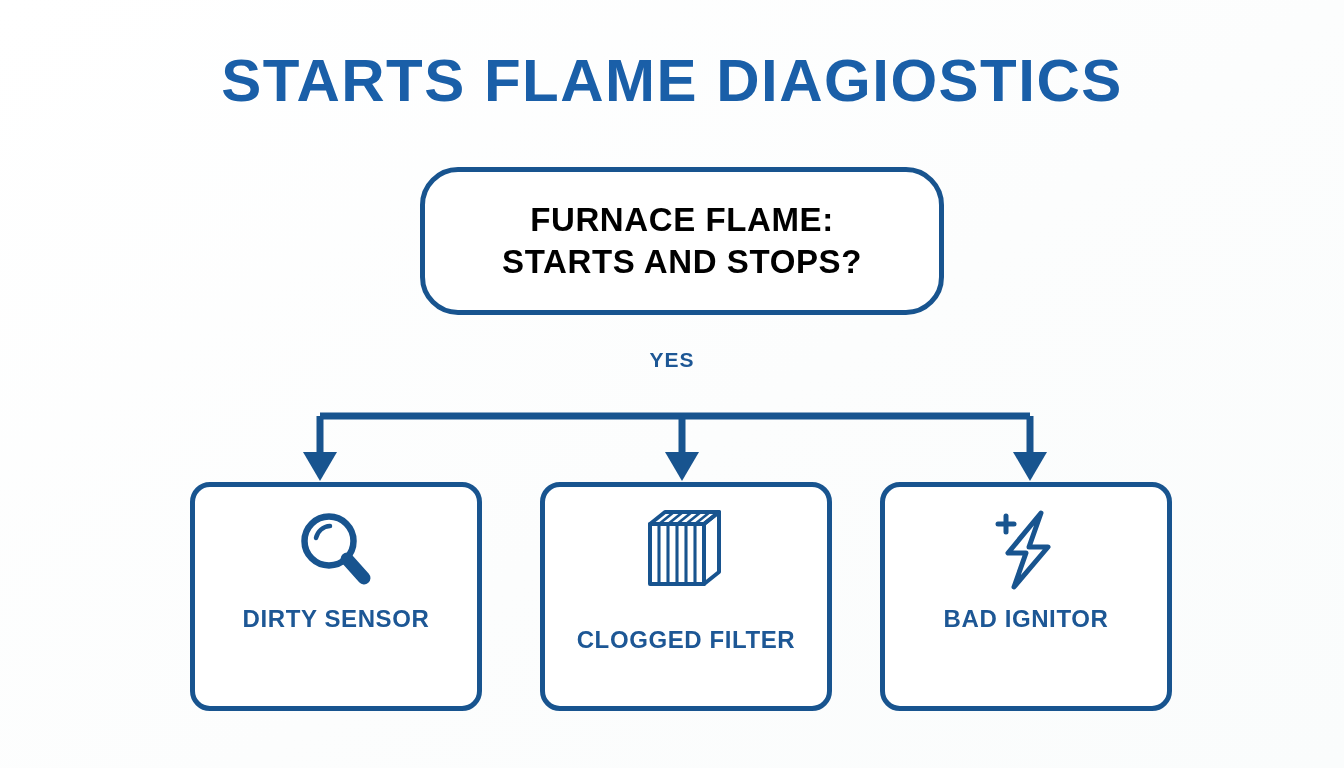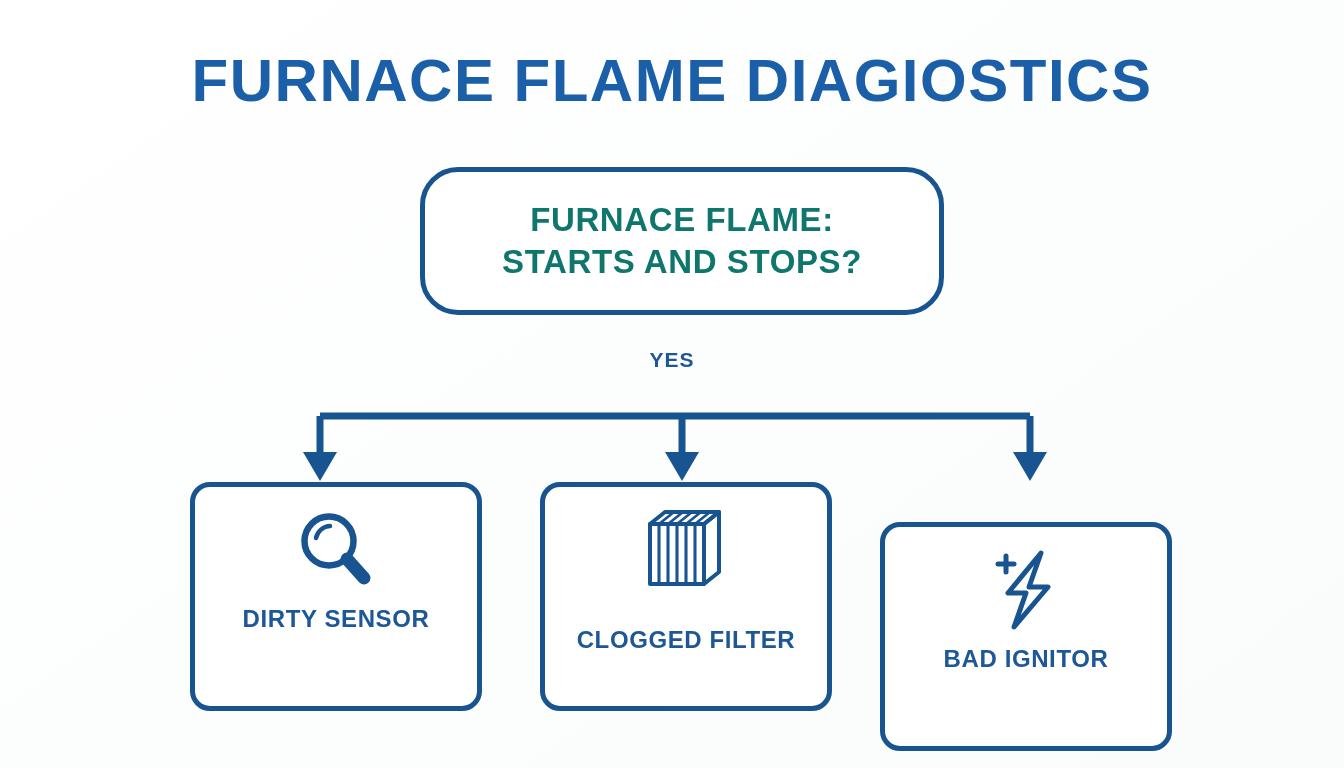--- a/index.html
+++ b/index.html
@@ -45,21 +45,21 @@
     border: 5px solid #18548f;
     border-radius: 38px;
     background: #ffffff;
     box-sizing: border-box;
     display: flex;
     flex-direction: column;
     align-items: center;
     justify-content: center;
   }
   #decision-box .dline {
-    color: #0f766e;
+    color: #000000;
     font-size: 33px;
     font-weight: bold;
     letter-spacing: 0.6px;
     line-height: 1.28;
     text-align: center;
     white-space: nowrap;
   }
 
   
   #yes-label {
@@ -94,21 +94,21 @@
     border-radius: 20px;
     background: #ffffff;
     box-sizing: border-box;
     display: flex;
     flex-direction: column;
     align-items: center;
     justify-content: flex-start;
   }
   #box-dirty-sensor  { left: 190px; }
   #box-clogged-filter{ left: 540px; gap: 21px; }
-  #box-bad-ignitor   { left: 880px; margin-top: 40px; }
+  #box-bad-ignitor   { left: 880px; }
 
   .outcome-icon {
     margin-top: 22px;
     height: 82px;
     display: flex;
     align-items: center;
     justify-content: center;
   }
   .outcome-label {
     margin-top: 14px;
@@ -118,21 +118,21 @@
     color: #1d5795;
     text-align: center;
     white-space: nowrap;
   }
 </style>
 </head>
 <body>
 
 <div id="canvas">
 
-  <div id="title">FURNACE FLAME DIAGIOSTICS</div>
+  <div id="title">STARTS FLAME DIAGIOSTICS</div>
 
   <div id="decision-box">
     <div class="dline">FURNACE FLAME:</div>
     <div class="dline">STARTS AND STOPS?</div>
   </div>
 
   <div id="yes-label">YES</div>
 
   <svg id="connectors" viewBox="0 0 1344 768" xmlns="http://www.w3.org/2000/svg">
     <g stroke="#18548f" stroke-width="7" fill="none" stroke-linecap="butt">

